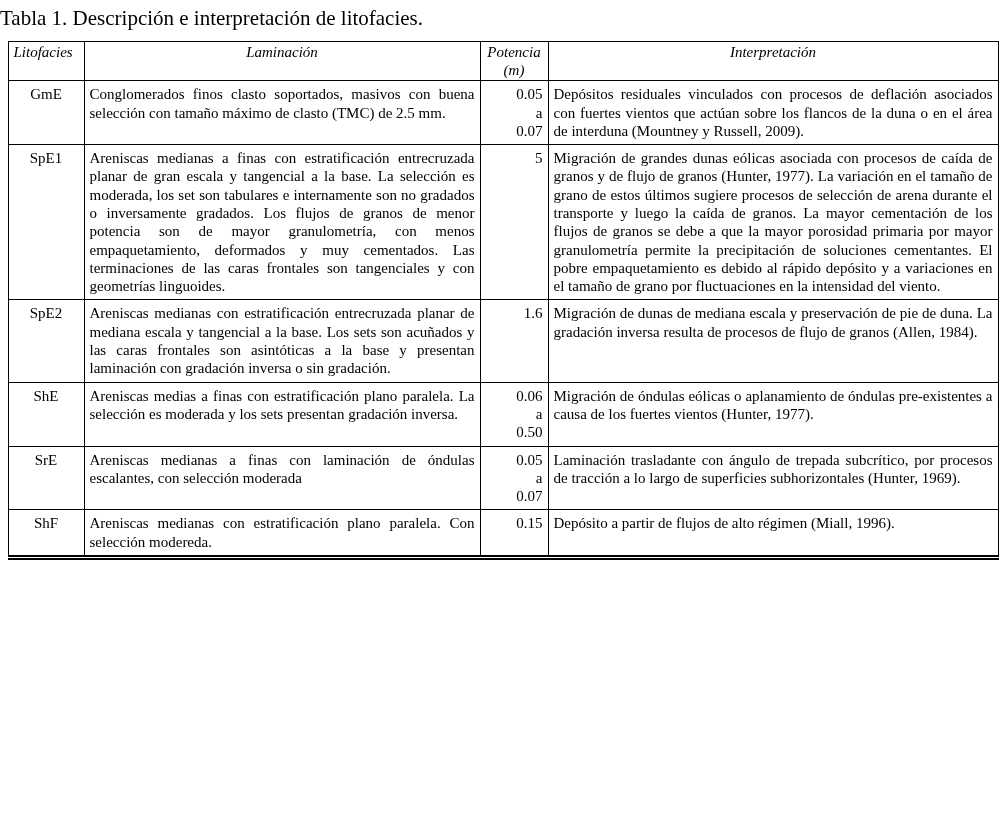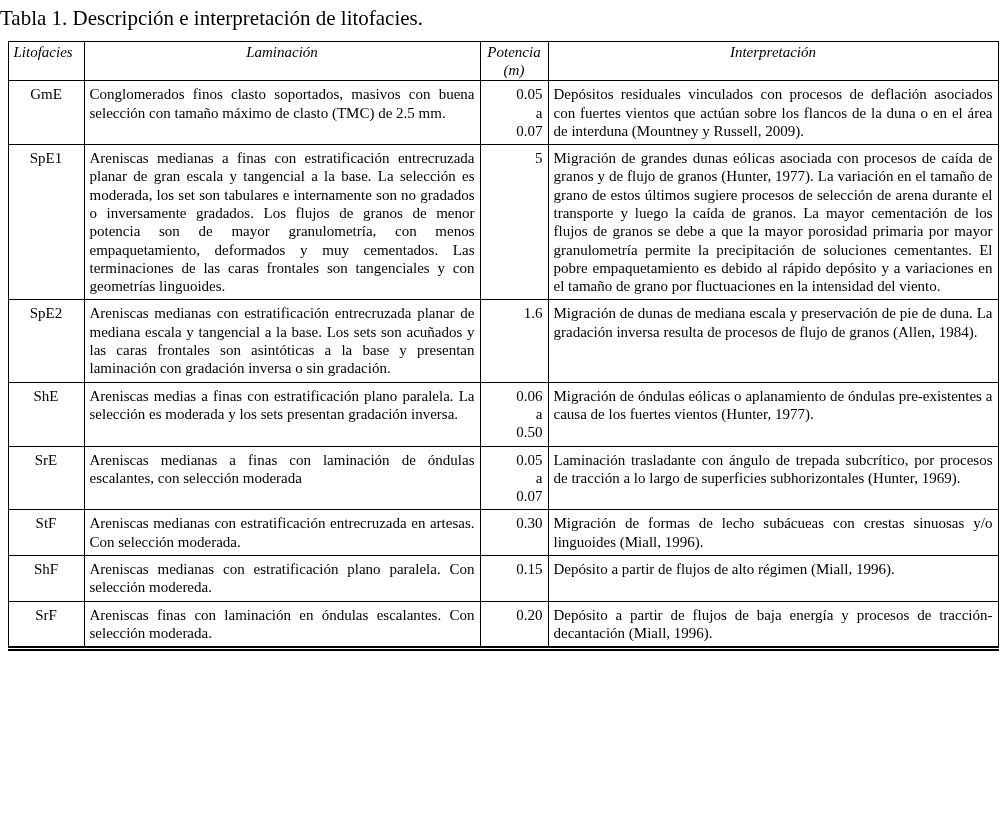--- a/index.html
+++ b/index.html
@@ -124,36 +124,24 @@
 
   <tr>
     <td class="cell-lito">SrE</td>
     <td class="cell-desc">Areniscas medianas a finas con laminación de óndulas escalantes, con selección moderada</td>
     <td class="cell-pot">0.05
 a
 0.07</td>
     <td class="cell-interp">Laminación trasladante con ángulo de trepada subcrítico, por procesos de tracción a lo largo de superficies subhorizontales (Hunter, 1969).</td>
   </tr>
 
-  <tr>
-    <td class="cell-lito">StF</td>
-    <td class="cell-desc">Areniscas medianas con estratificación entrecruzada en artesas. Con selección moderada.</td>
-    <td class="cell-pot">0.30</td>
-    <td class="cell-interp">Migración de formas de lecho subácueas con crestas sinuosas y/o linguoides (Miall, 1996).</td>
-  </tr>
 
 
   <tr>
     <td class="cell-lito">ShF</td>
     <td class="cell-desc">Areniscas medianas con estratificación plano paralela. Con selección modereda.</td>
     <td class="cell-pot">0.15</td>
     <td class="cell-interp">Depósito a partir de flujos de alto  régimen (Miall, 1996).</td>
   </tr>
 
-  <tr>
-    <td class="cell-lito">SrF</td>
-    <td class="cell-desc">Areniscas finas con laminación en óndulas escalantes. Con selección moderada.</td>
-    <td class="cell-pot">0.20</td>
-    <td class="cell-interp">Depósito a partir de flujos de baja energía y procesos de tracción-decantación (Miall, 1996).</td>
-  </tr>
 </tbody>
   </table>
 </div>
 
 </body></html>

